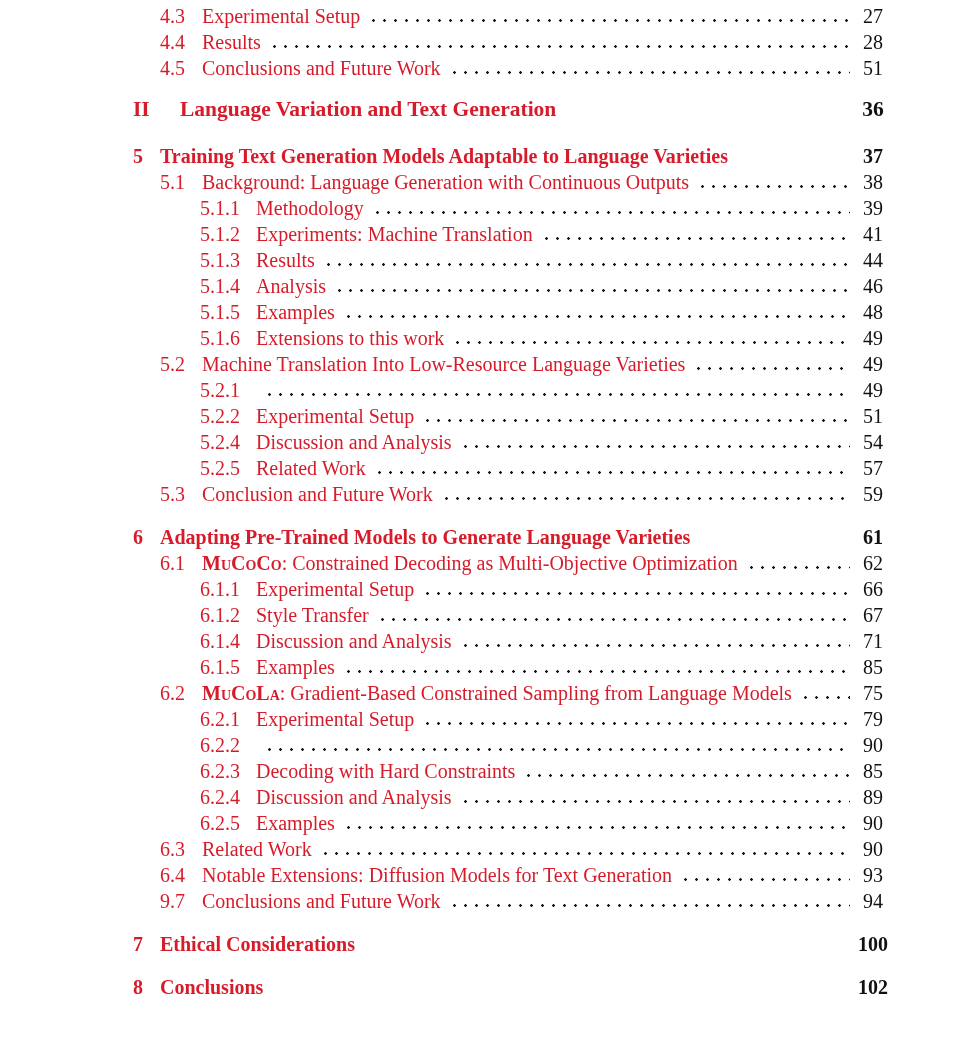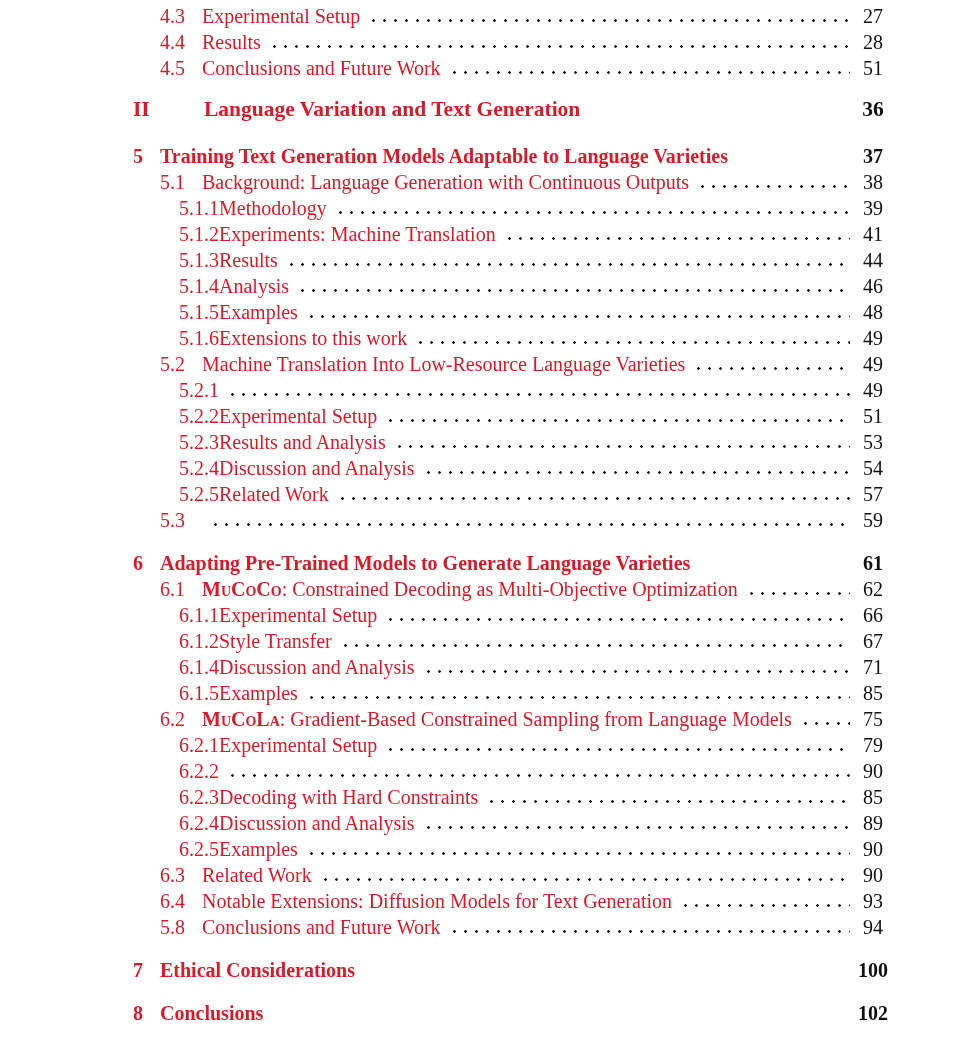--- a/index.html
+++ b/index.html
@@ -23,31 +23,30 @@
     align-items: baseline;
     line-height: 26px;
     font-size: 20px;
     color: var(--link, #d61c2b);
   }
   .row.part {
     margin: 11px 0 17px 0;
     font-size: 21.5px;
     font-weight: bold;
     line-height: 34px;
-    gap: 24px;
   }
   .row.chapter {
     margin-top: 17px;
     font-weight: bold;
   }
   .num { flex: 0 0 auto; }
   .part .num       { width: 47px; }
   .chapter .num    { width: 27px; }
   .section .num    { width: 42px; margin-left: 27px; }
-  .subsection .num { width: 56px; margin-left: 30px; text-align: right; }
+  .subsection .num { width: 56px; margin-left: 67px; }
   .title {
     flex: 0 1 auto;
     white-space: nowrap;
     overflow: hidden;
   }
   .title .sc {
     font-variant: small-caps;
     font-weight: bold;
   }
   .leader {
@@ -157,39 +156,34 @@
       <span class="leader"></span>
       <span class="page">49</span>
     </div>
     <div class="row subsection">
       <span class="num">5.2.2</span>
       <span class="title">Experimental Setup</span>
       <span class="leader"></span>
       <span class="page">51</span>
     </div>
     <div class="row subsection">
-      <span class="num">5.2.3</span>
-      <span class="title">Results and Analysis</span>
-      <span class="leader"></span>
-      <span class="page">53</span>
-    </div>
-    <div class="row subsection">
       <span class="num">5.2.4</span>
       <span class="title">Discussion and Analysis</span>
       <span class="leader"></span>
       <span class="page">54</span>
     </div>
     <div class="row subsection">
       <span class="num">5.2.5</span>
       <span class="title">Related Work</span>
       <span class="leader"></span>
       <span class="page">57</span>
     </div>
     <div class="row section">
       <span class="num">5.3</span>
+      <span class="title">Conclusion and Future Work</span>
       <span class="leader"></span>
       <span class="page">59</span>
     </div>
     <div class="row chapter">
       <span class="num">6</span>
       <span class="title">Adapting Pre-Trained Models to Generate Language Varieties</span>
       <span class="spacer"></span>
       <span class="page">61</span>
     </div>
     <div class="row section">
@@ -263,21 +257,21 @@
       <span class="leader"></span>
       <span class="page">90</span>
     </div>
     <div class="row section">
       <span class="num">6.4</span>
       <span class="title">Notable Extensions: Diffusion Models for Text Generation</span>
       <span class="leader"></span>
       <span class="page">93</span>
     </div>
     <div class="row section">
-      <span class="num">5.8</span>
+      <span class="num">9.7</span>
       <span class="title">Conclusions and Future Work</span>
       <span class="leader"></span>
       <span class="page">94</span>
     </div>
     <div class="row chapter">
       <span class="num">7</span>
       <span class="title">Ethical Considerations</span>
       <span class="spacer"></span>
       <span class="page">100</span>
     </div>

